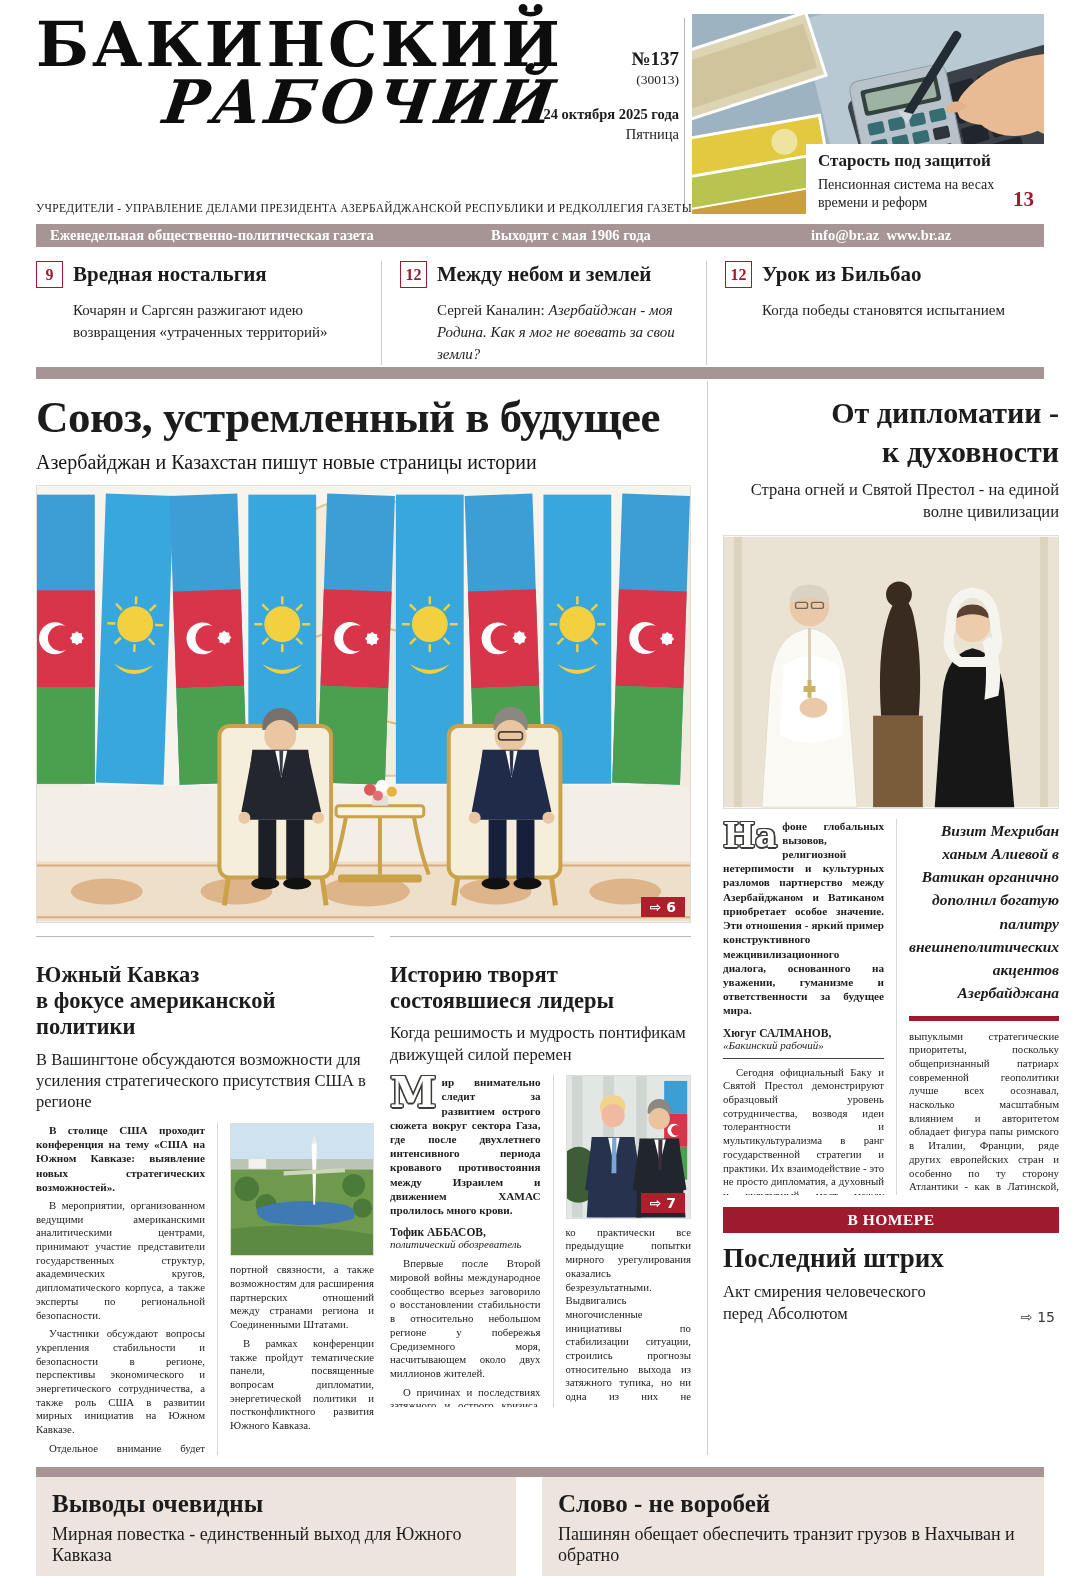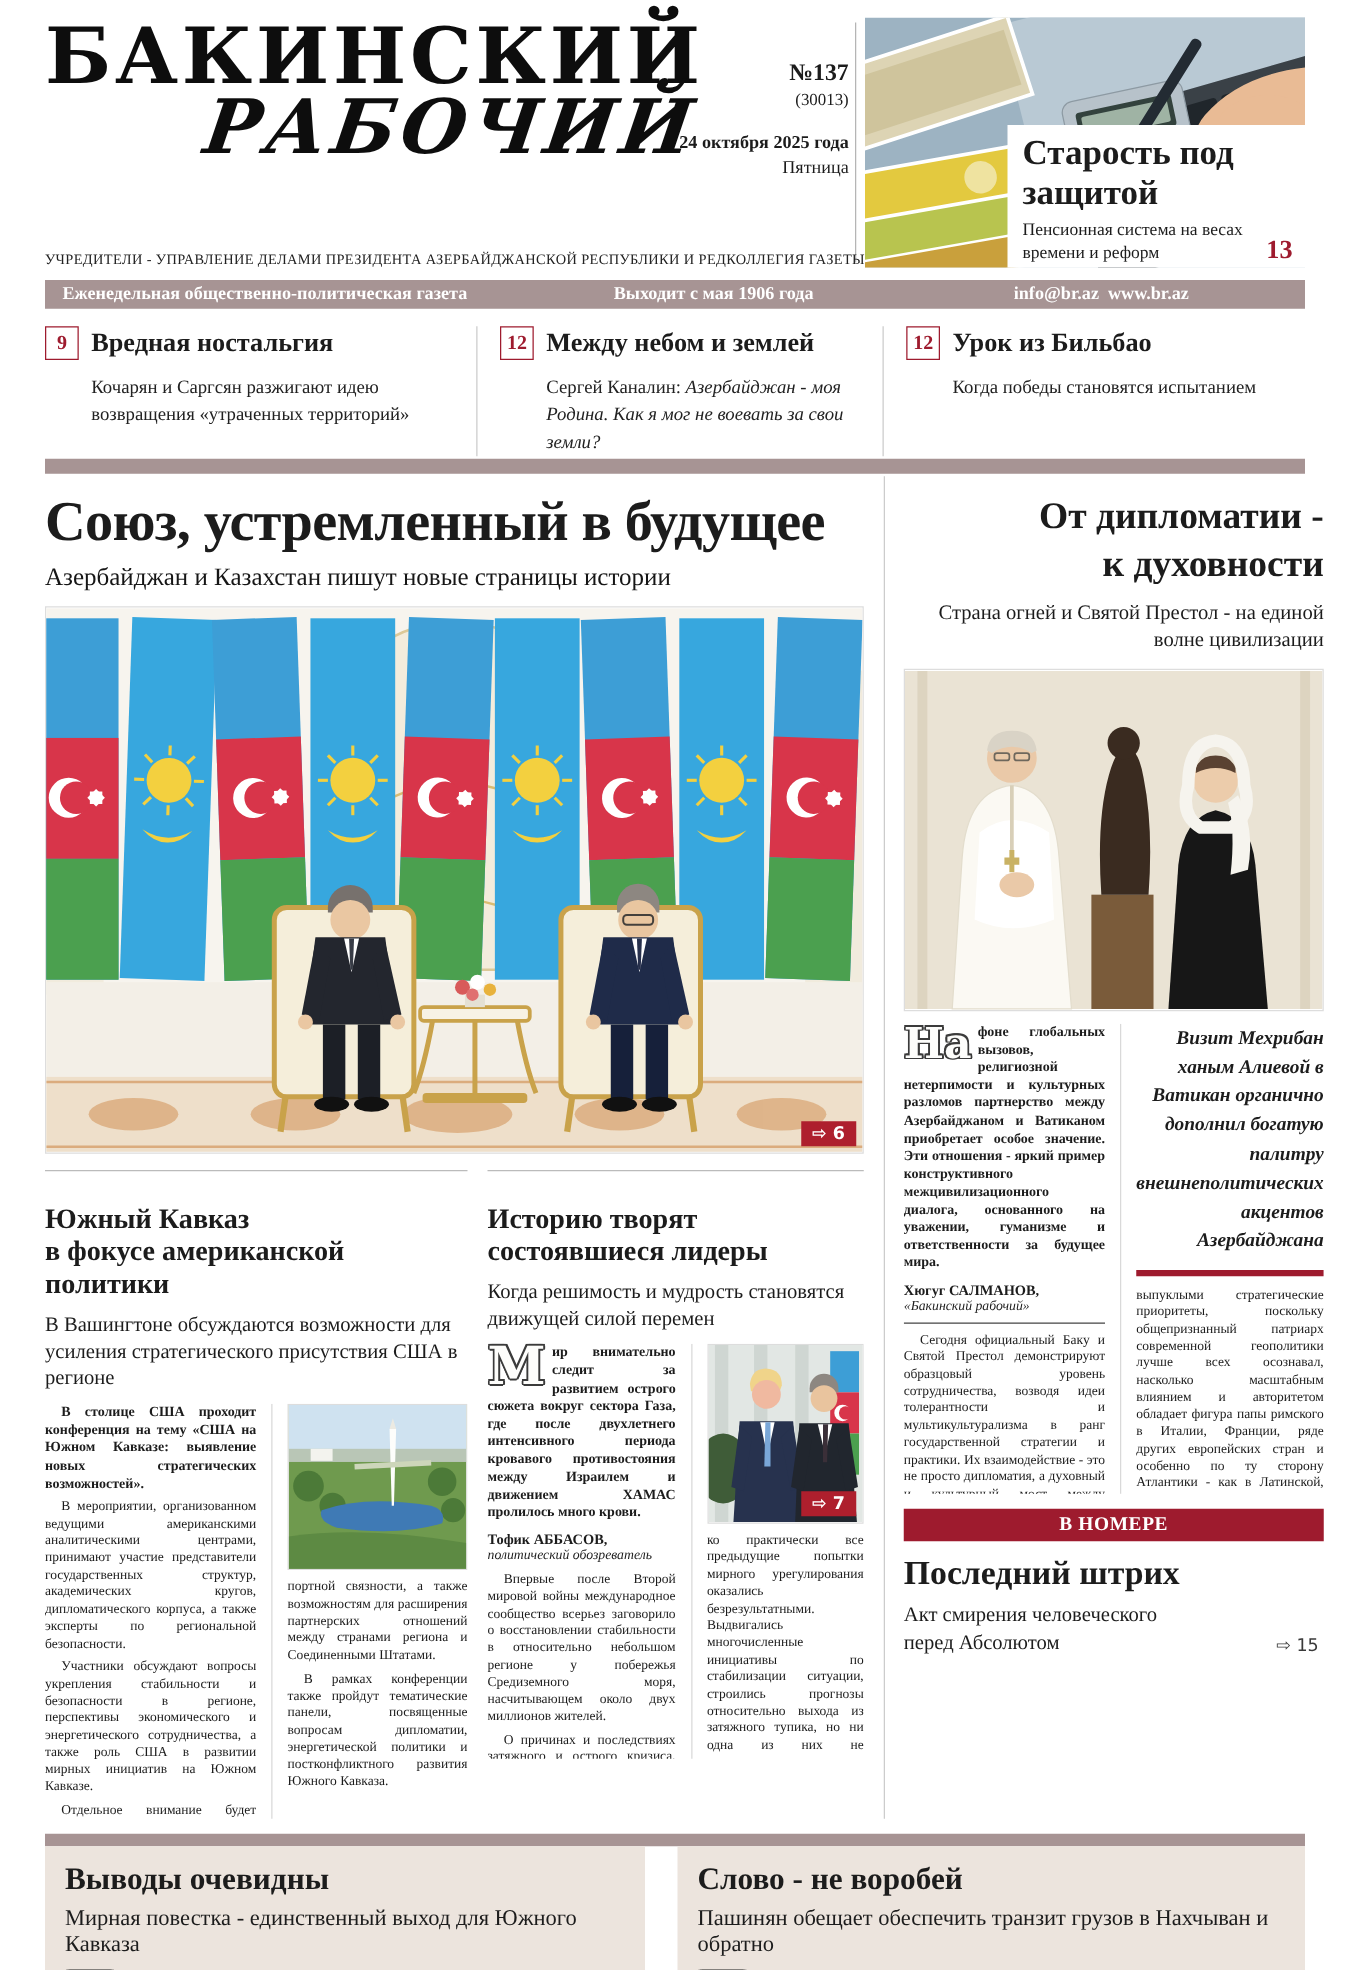--- a/index.html
+++ b/index.html
@@ -19,21 +19,21 @@
   .founders { position:absolute; left:0; bottom:2px; width:612px; font-size:11.5px; letter-spacing:.3px; color:#222; white-space:nowrap; }
   .issue { position:absolute; left:498px; top:34px; width:145px; text-align:right; }
   .issue .num { font-weight:bold; font-size:19px; }
   .issue .code { font-size:13.5px; margin-top:2px; }
   .issue .date { font-weight:bold; font-size:14.5px; margin-top:18px; }
   .issue .weekday { font-size:14.5px; margin-top:3px; }
   .head-divider { position:absolute; left:648px; top:4px; height:192px; width:1px; background:#b5b5b5; }
   .promo { position:absolute; left:656px; top:0; width:352px; height:200px; }
   .promo svg { display:block; width:100%; height:100%; }
   .promo-box { position:absolute; right:0; bottom:0; width:238px; background:#fff; padding:7px 2px 2px 12px; }
-  .promo-title { font-weight:bold; font-size:28px; }
+  .promo-title { font-weight:bold; font-size:17px; }
   .promo-row { display:flex; align-items:flex-end; margin-top:5px; }
   .promo-sub { font-size:14px; line-height:1.28; width:178px; }
   .promo-page { font-weight:bold; font-size:21px; color:#9e1b2e; margin-left:auto; padding-right:8px; }
 
   
   .infobar { margin-top:8px; height:23px; background:#a79494; display:grid; grid-template-columns:455px 320px 1fr; align-items:center; color:#fff; font-weight:bold; font-size:14.5px; }
   .infobar span:first-child { padding-left:14px; }
   .infobar .contact { white-space:pre; }
 
   
@@ -410,21 +410,21 @@
                 <p>В рамках конференции также пройдут тематические панели, посвященные вопросам дипломатии, энергетической политики и постконфликтного развития Южного Кавказа.</p>
               </div>
             </div>
           </article>
 
           <article class="sub-article">
             <div class="sub-title">
               <div>Историю творят</div>
               <div>состоявшиеся лидеры</div>
             </div>
-            <div class="sub-dek">Когда решимость и мудрость становятся движущей силой перемен</div>
+            <div class="sub-dek">Когда решимость и мудрость понтификам движущей силой перемен</div>
             <div class="cols body">
               <div class="col">
                 <p class="lead noindent"><span class="dropcap">М</span><span>ир внимательно следит за развитием острого сюжета вокруг сектора Газа, где после двухлетнего интенсивного периода кровавого противостояния между Израилем и движением ХАМАС пролилось много крови.</span></p>
                 <div class="byline">
                   <div class="bname">Тофик АББАСОВ,</div>
                   <div class="brole">политический обозреватель</div>
                 </div>
                 <p>Впервые после Второй мировой войны международное сообщество всерьез заговорило о восстановлении стабильности в относительно небольшом регионе у побережья Средиземного моря, насчитывающем около двух миллионов жителей.</p>
                 <p>О причинах и последствиях затяжного и острого кризиса, продолжающегося уже не одно десятилетие, сказано и написано немало. Одна-</p>
               </div>

